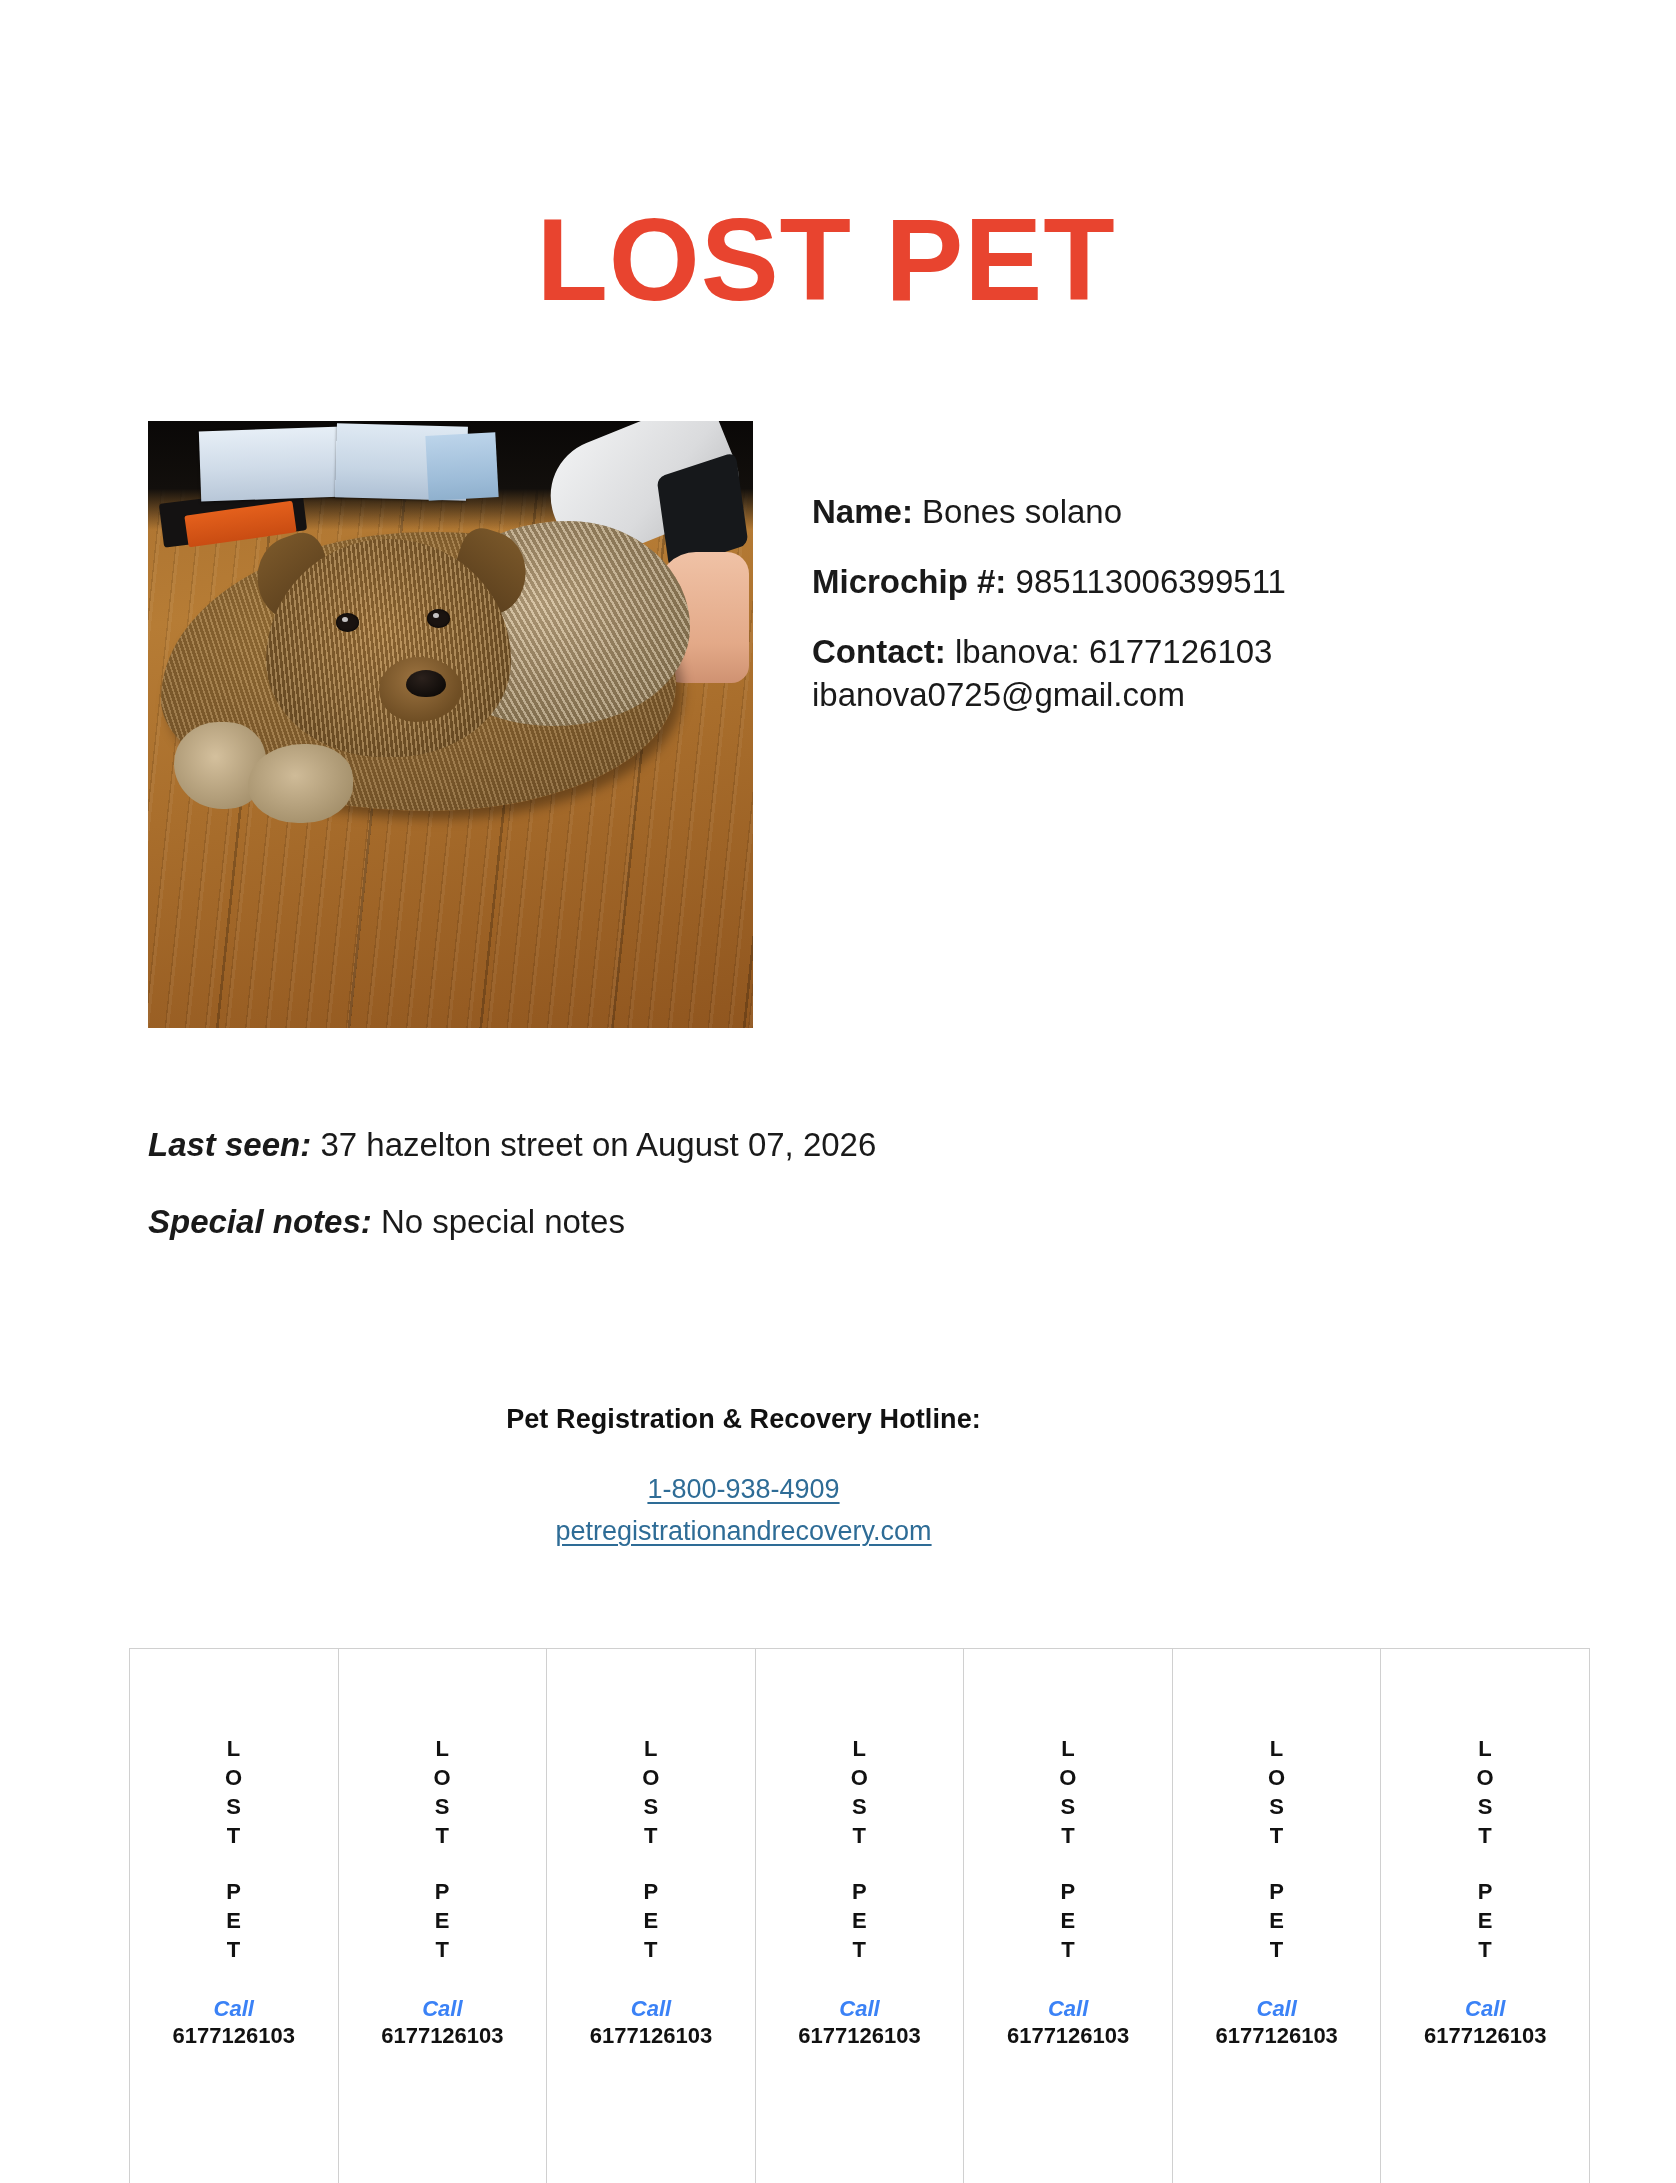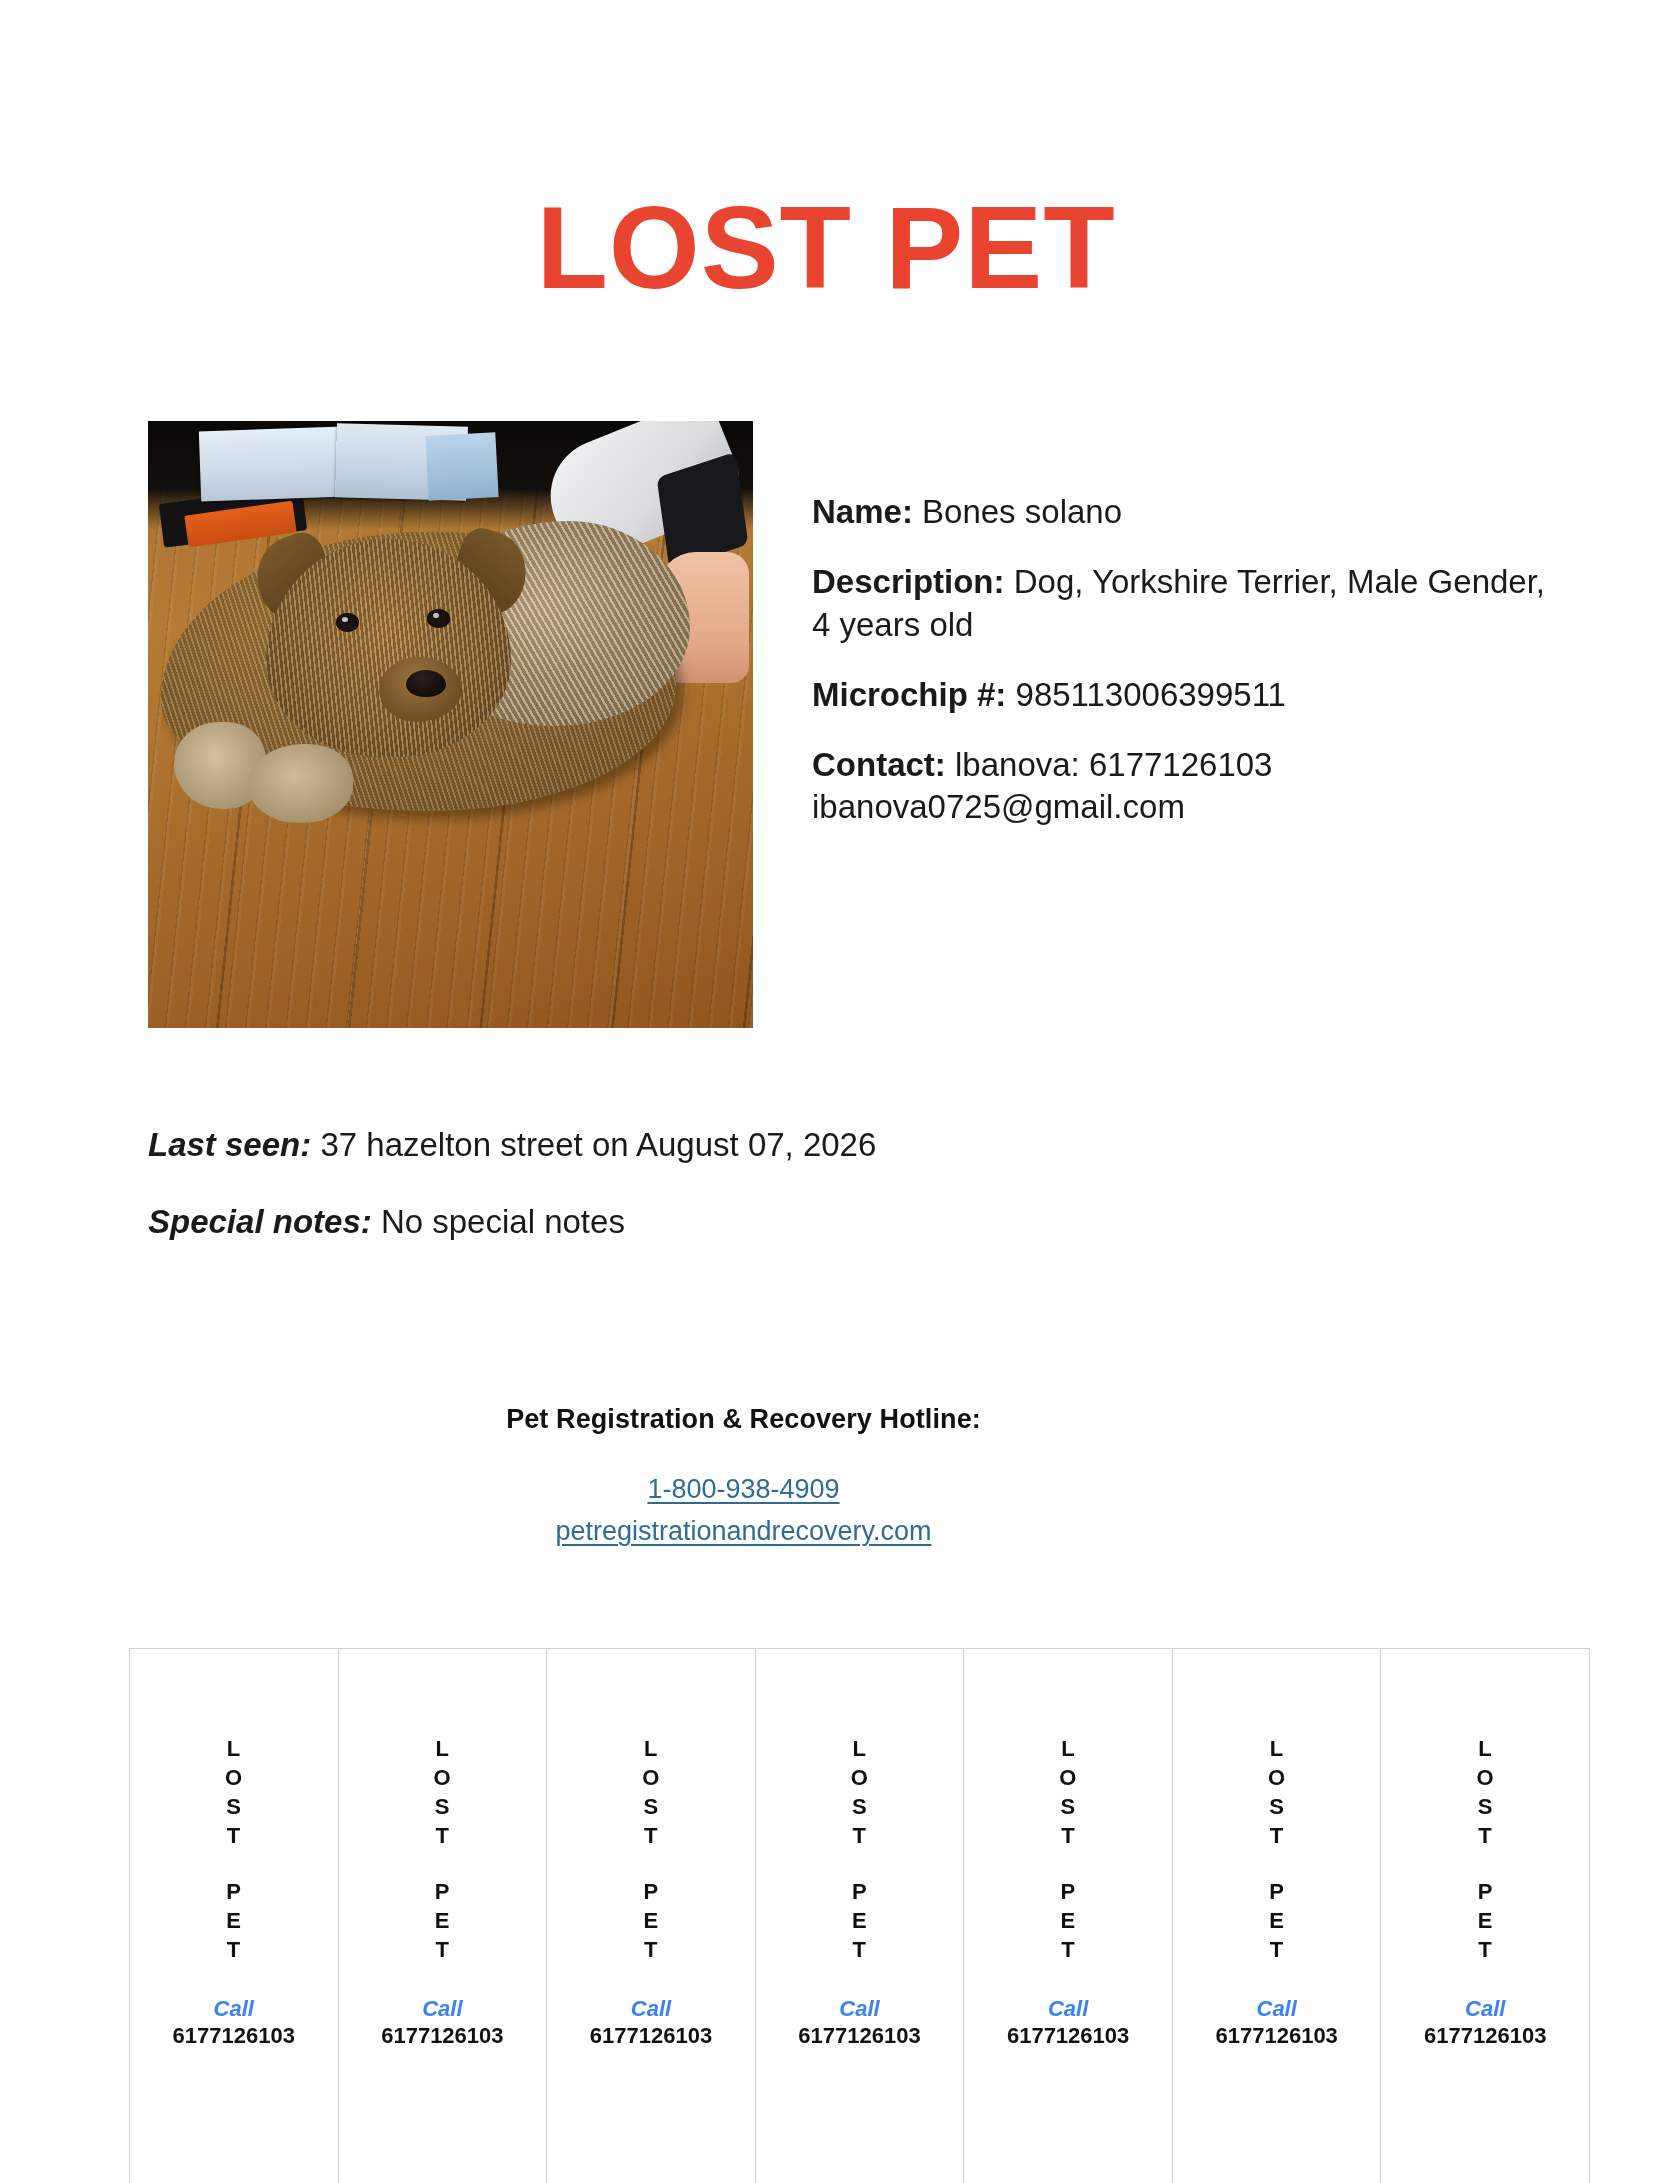--- a/index.html
+++ b/index.html
@@ -23,21 +23,21 @@
     width: 1677px;
     height: 2393px;
     background: #ffffff;
     box-sizing: border-box;
   }
 
   
   #title {
     position: absolute;
     left: 0;
-    top: 188px;
+    top: 200px;
     width: 1652px;
     text-align: center;
     font-size: 117px;
     line-height: 1.02;
     font-weight: 700;
     letter-spacing: 0.9px;
     color: #e8442f;
   }
 
   
@@ -417,24 +417,20 @@
       <div class="snout"></div>
       <div class="nose"></div>
     </div>
 
     <div id="details">
       <p class="detail-line">
         <b>Name:</b> 
         <span>Bones solano</span>
       </p>
       <p class="detail-line">
-        <b>Description:</b> 
-        <span>Dog, Yorkshire Terrier, Male Gender, 4 years old</span>
-      </p>
-      <p class="detail-line">
         <b>Microchip #:</b> 
         <span>985113006399511</span>
       </p>
       <p class="detail-line">
         <b>Contact:</b> 
         <span>lbanova: 6177126103</span>
         <br><span>ibanova0725@gmail.com</span>
       </p>
     </div>
 

